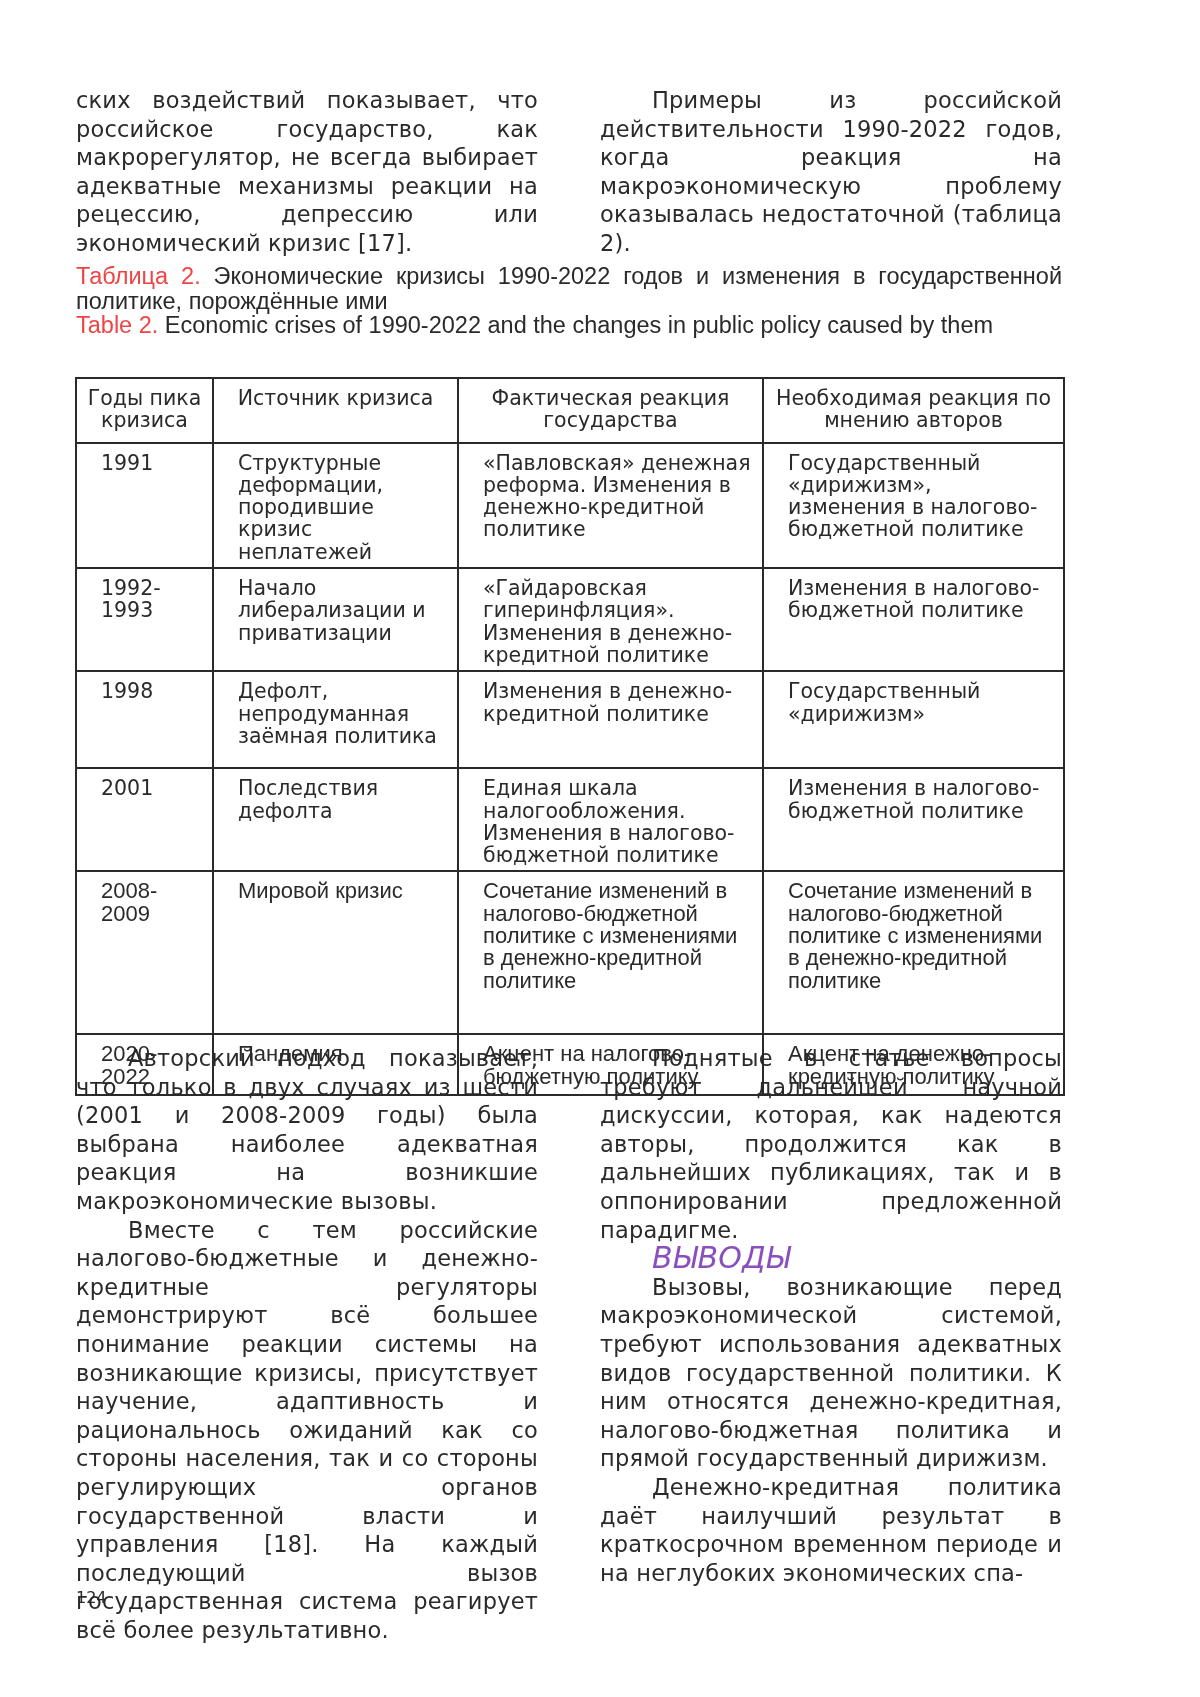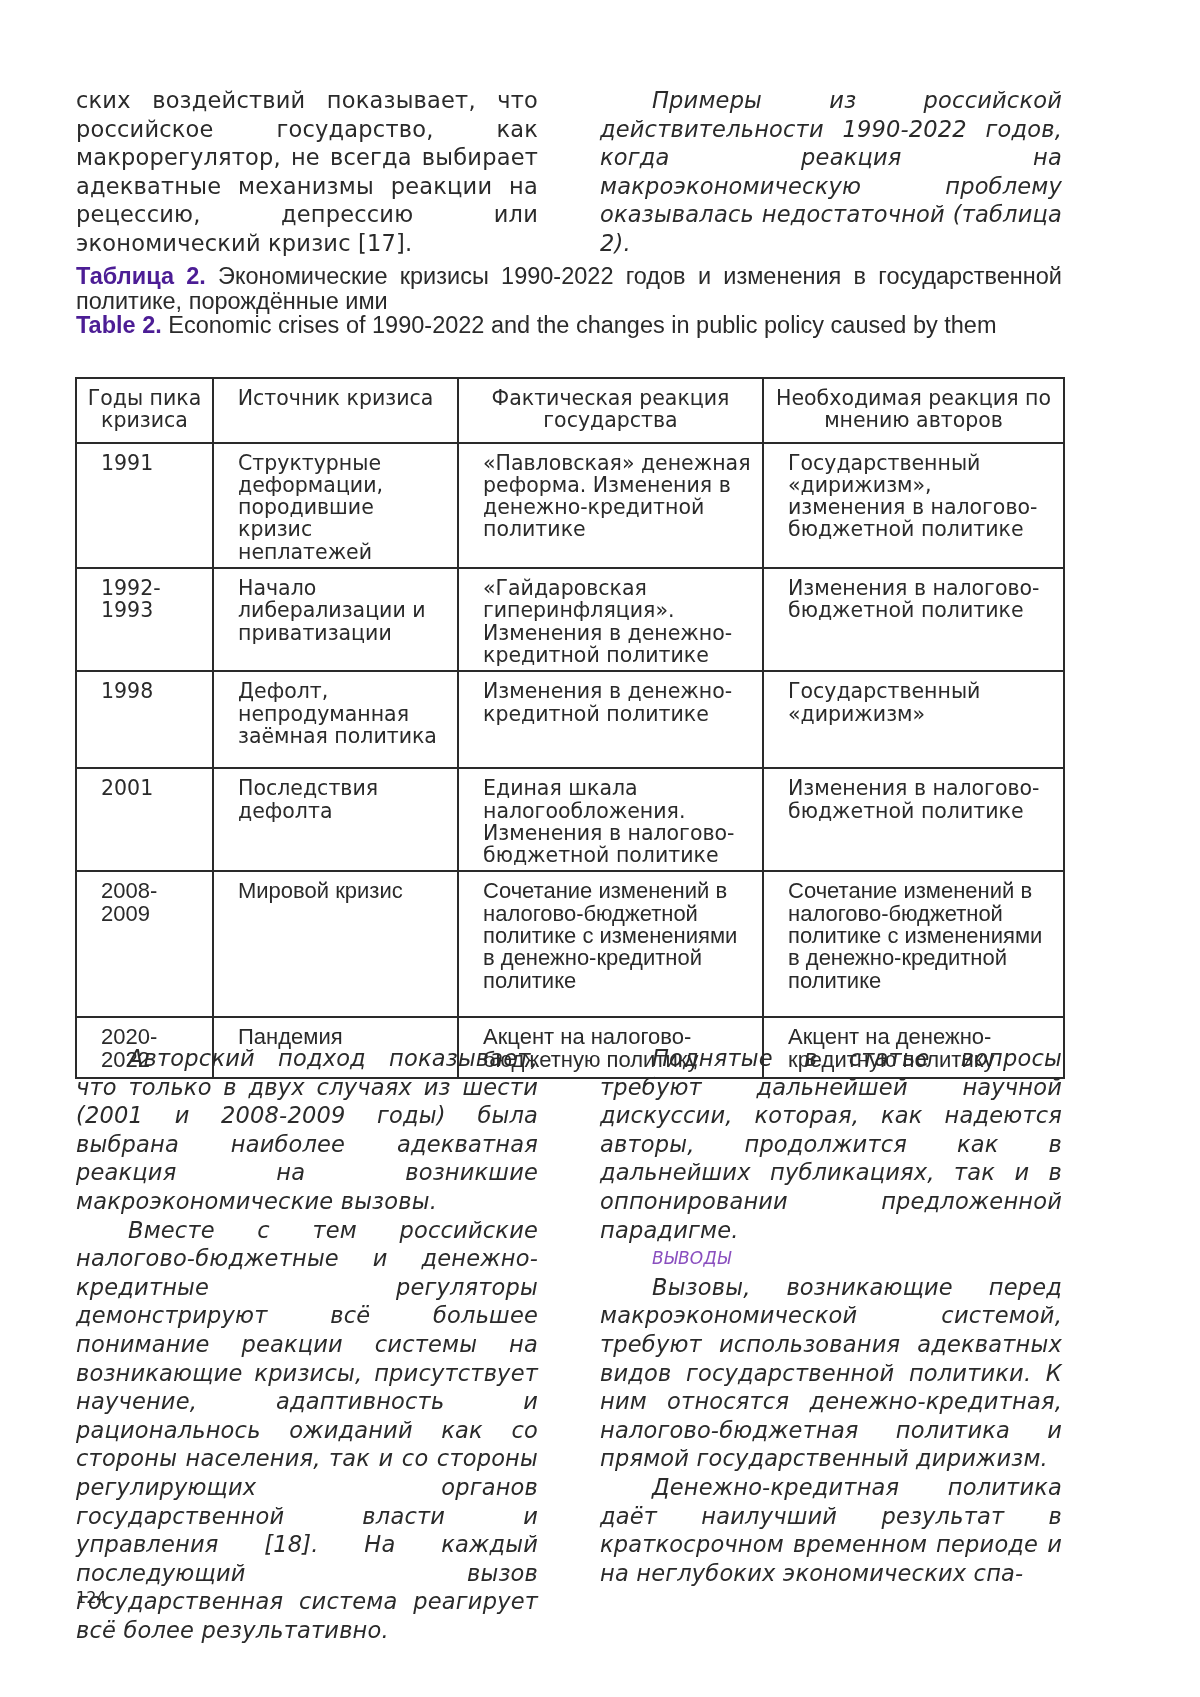--- a/index.html
+++ b/index.html
@@ -6,52 +6,52 @@
   body {
     width: 1200px; height: 1697px; position: relative; overflow: hidden;
     font-family: "DejaVu Sans", sans-serif; color: #2a2a2a;
   }
   .col {
     position: absolute; width: 462px;
     font-size: 22.5px; line-height: 28.6px; text-align: justify;
     letter-spacing: 0.2px;
   }
   .col p { margin: 0; }
-  .col p.indent { text-indent: 52px; font-style: italic; }
+  .col p.indent { text-indent: 52px; }
   #col-top-left { left: 76px; top: 86px; }
   #col-top-right { left: 600px; top: 86px; }
   #col-bot-left { left: 76px; top: 1044px; }
   #col-bot-right { left: 600px; top: 1044px; }
   .heading-conclusions {
     color: #8a4fbf; font-style: italic; text-indent: 52px;
-    font-size: 17px; line-height: 28.6px;
+    font-size: 30px; line-height: 28.6px;
   }
   #caption {
     position: absolute; left: 76px; top: 264px; width: 986px;
     font-family: "Liberation Sans", sans-serif; font-size: 23.5px; line-height: 24.5px;
     color: #2a2a2a; text-align: justify;
   }
   #caption .line { display: block; }
-  #caption b { font-weight: bold; color: #4c1d95; }
+  #caption b { font-weight: normal; color: #ef4444; }
   table {
     position: absolute; left: 75px; top: 377px; width: 988px;
     border-collapse: collapse; table-layout: fixed;
     font-size: 20.5px; line-height: 22.3px; color: #2a2a2a;
   }
   td, th {
     border: 2.5px solid #2a2a2a; vertical-align: top;
     padding: 8px 8px 4px 24px; font-weight: normal; text-align: left;
   }
   th { text-align: center; padding: 8px 6px 10px 6px; }
   col.c1 { width: 137px; } col.c2 { width: 245px; }
   col.c3 { width: 305px; } col.c4 { width: 301px; }
   tr.r-head { height: 62px; }
   tr.r1 { height: 103px; } tr.r2 { height: 84px; }
   tr.r3 { height: 97px; } tr.r4 { height: 103px; }
-  tr.r5 { height: 146px; } tr.r6 { height: 61px; }
+  tr.r5 { height: 163px; } tr.r6 { height: 61px; }
   .cond { font-family: "Liberation Sans", sans-serif; font-size: 22px; }
   #page-number {
     position: absolute; left: 76px; top: 1588px;
     font-size: 16px; color: #2a2a2a;
   }
 </style>
 </head>
 <body>
 
 <div id="col-top-left" class="col">

